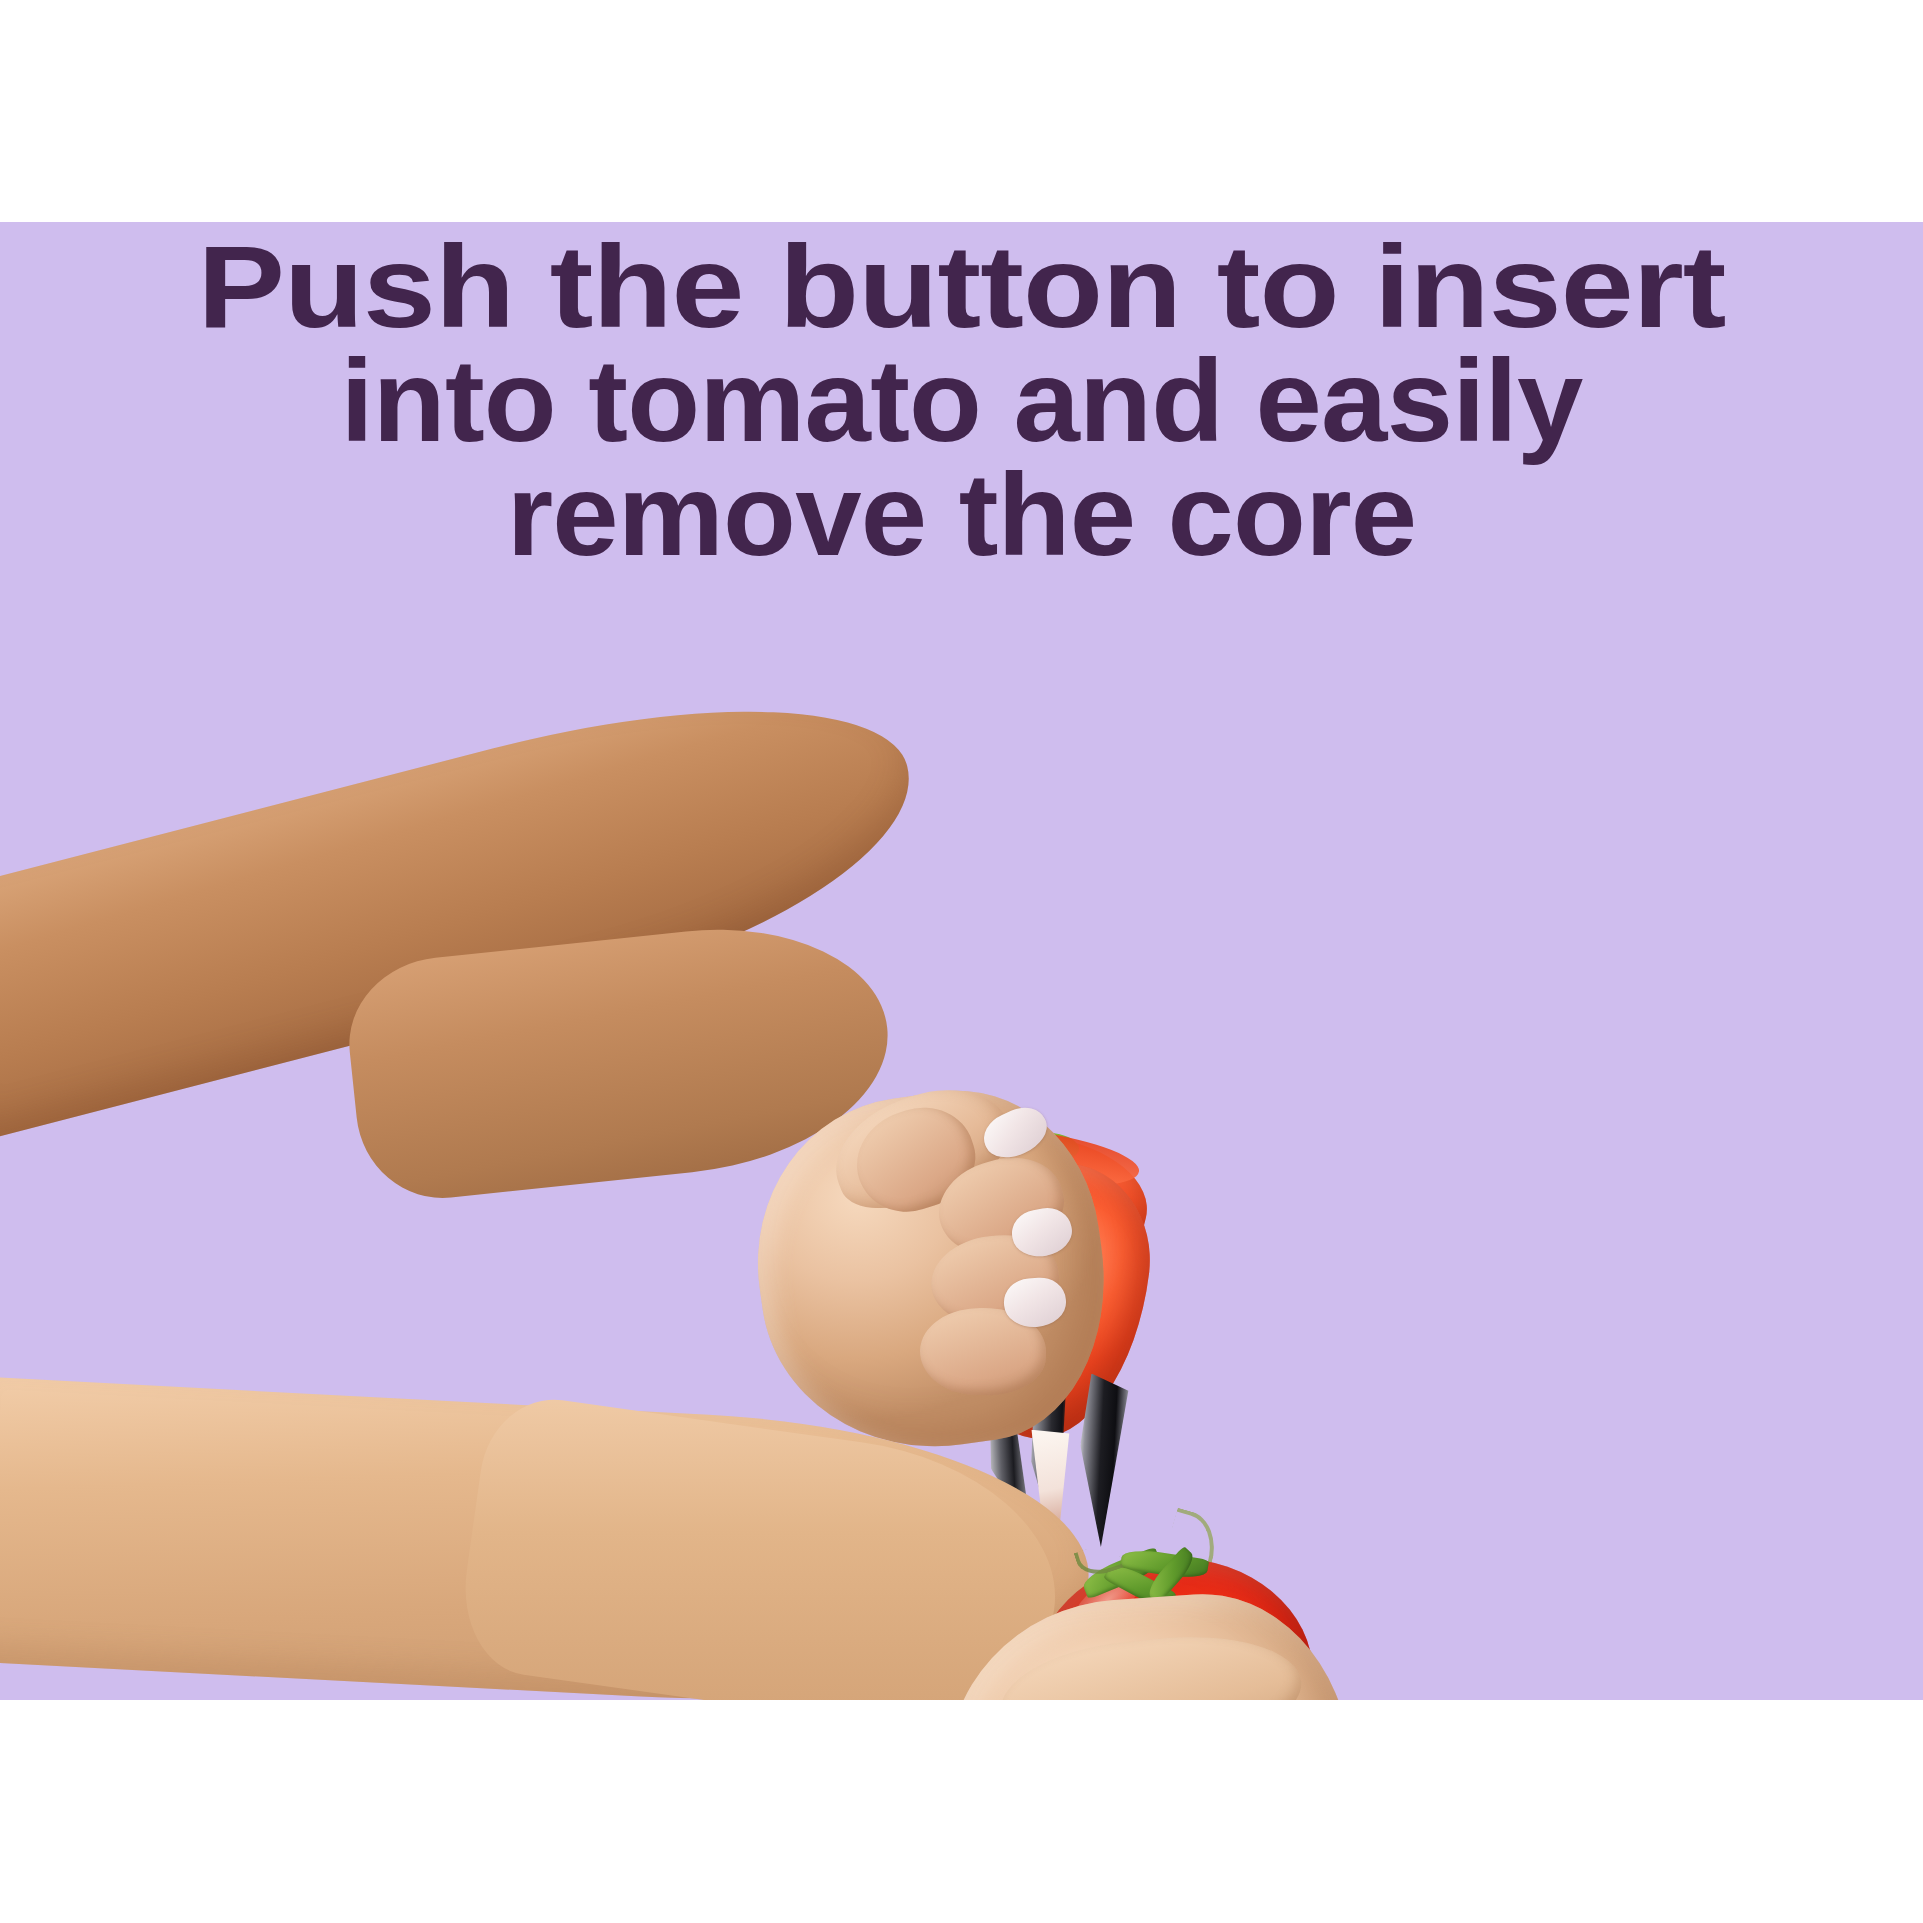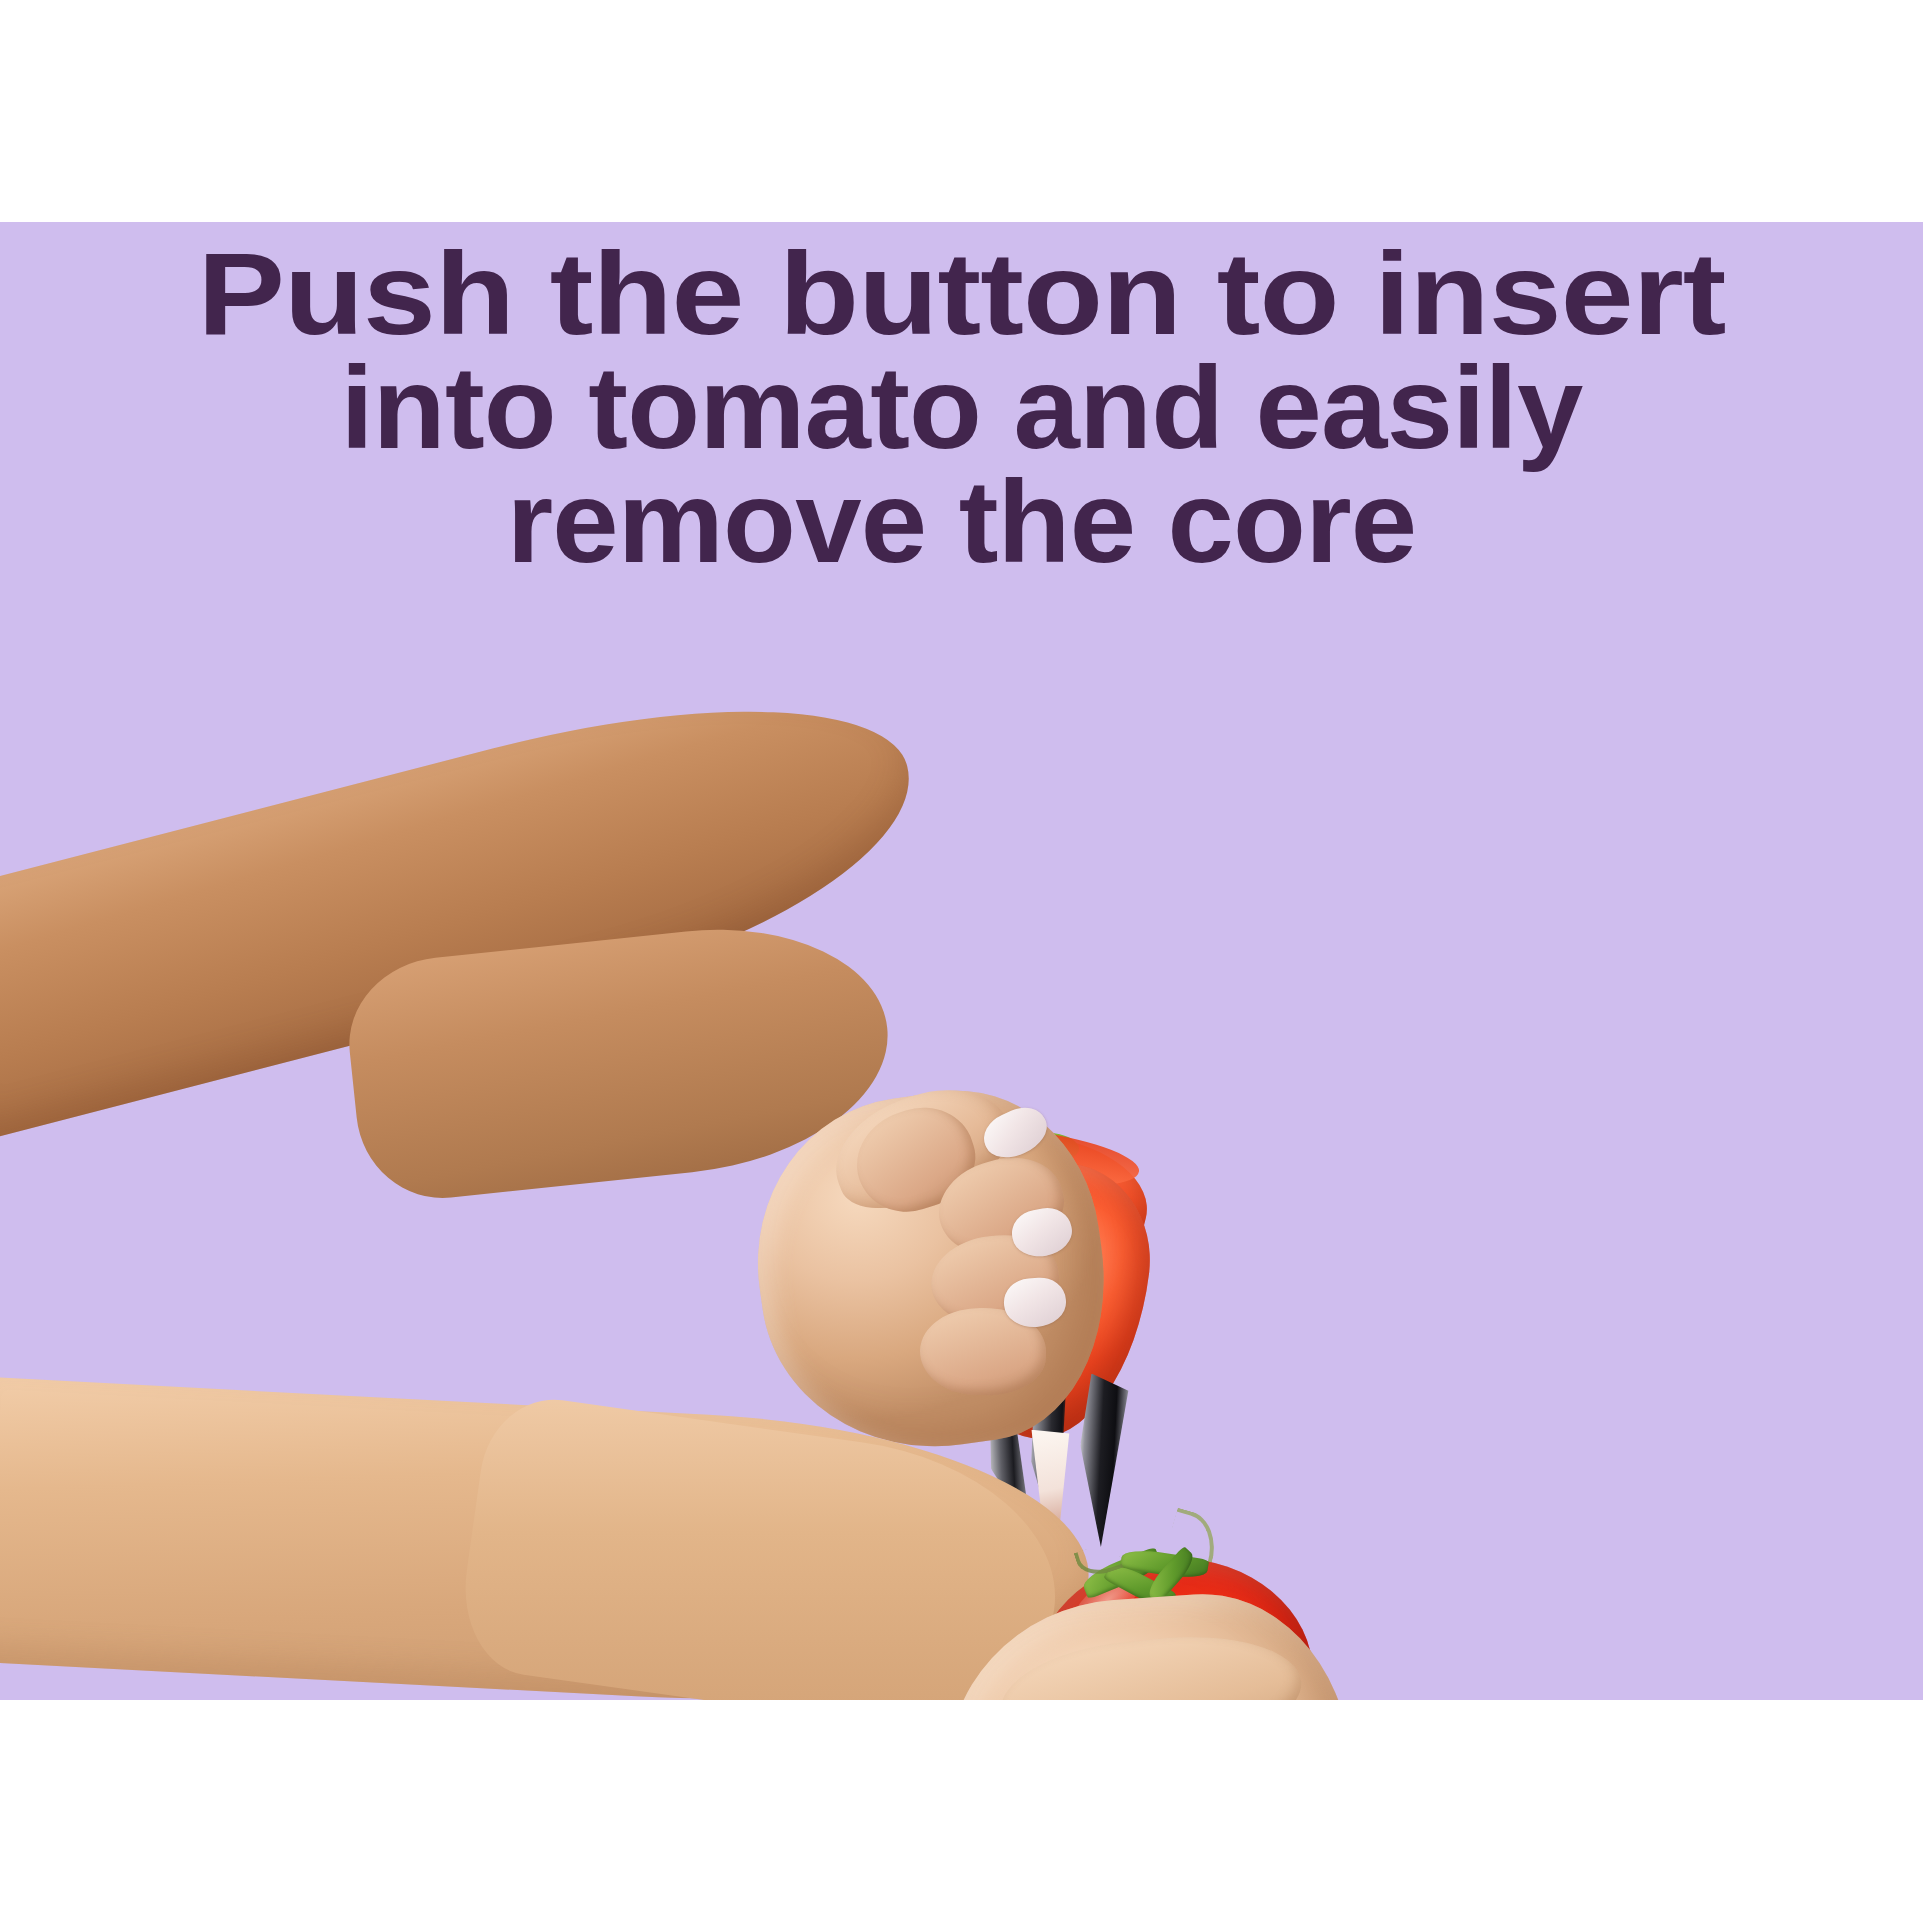--- a/index.html
+++ b/index.html
@@ -29,21 +29,21 @@
     width: 1923px;
     height: 1478px;
     background: #cfbdee;
     overflow: hidden;
   }
 
   
   #headline {
     position: absolute;
     left: 0;
-    top: 12px;
+    top: 5px;
     width: 1923px;
     padding-top: 3.4px;
     text-align: center;
     color: #42254d;
     font-family: "Liberation Sans", sans-serif;
     font-weight: bold;
     font-size: 117px;
     line-height: 114px;
     letter-spacing: -0.8px;
     white-space: nowrap;

